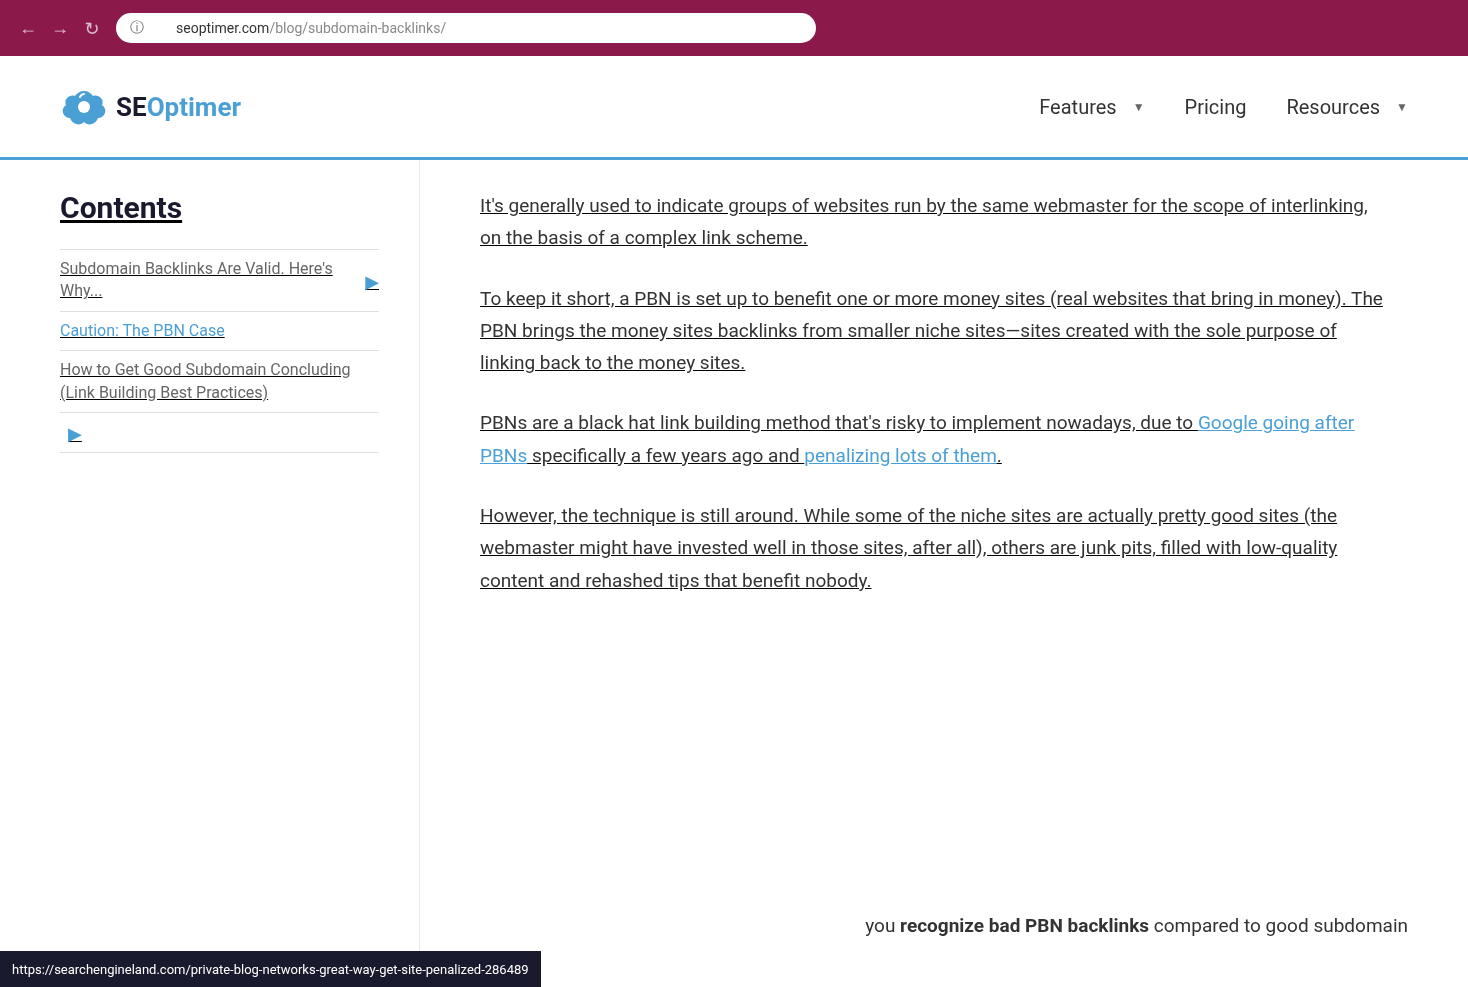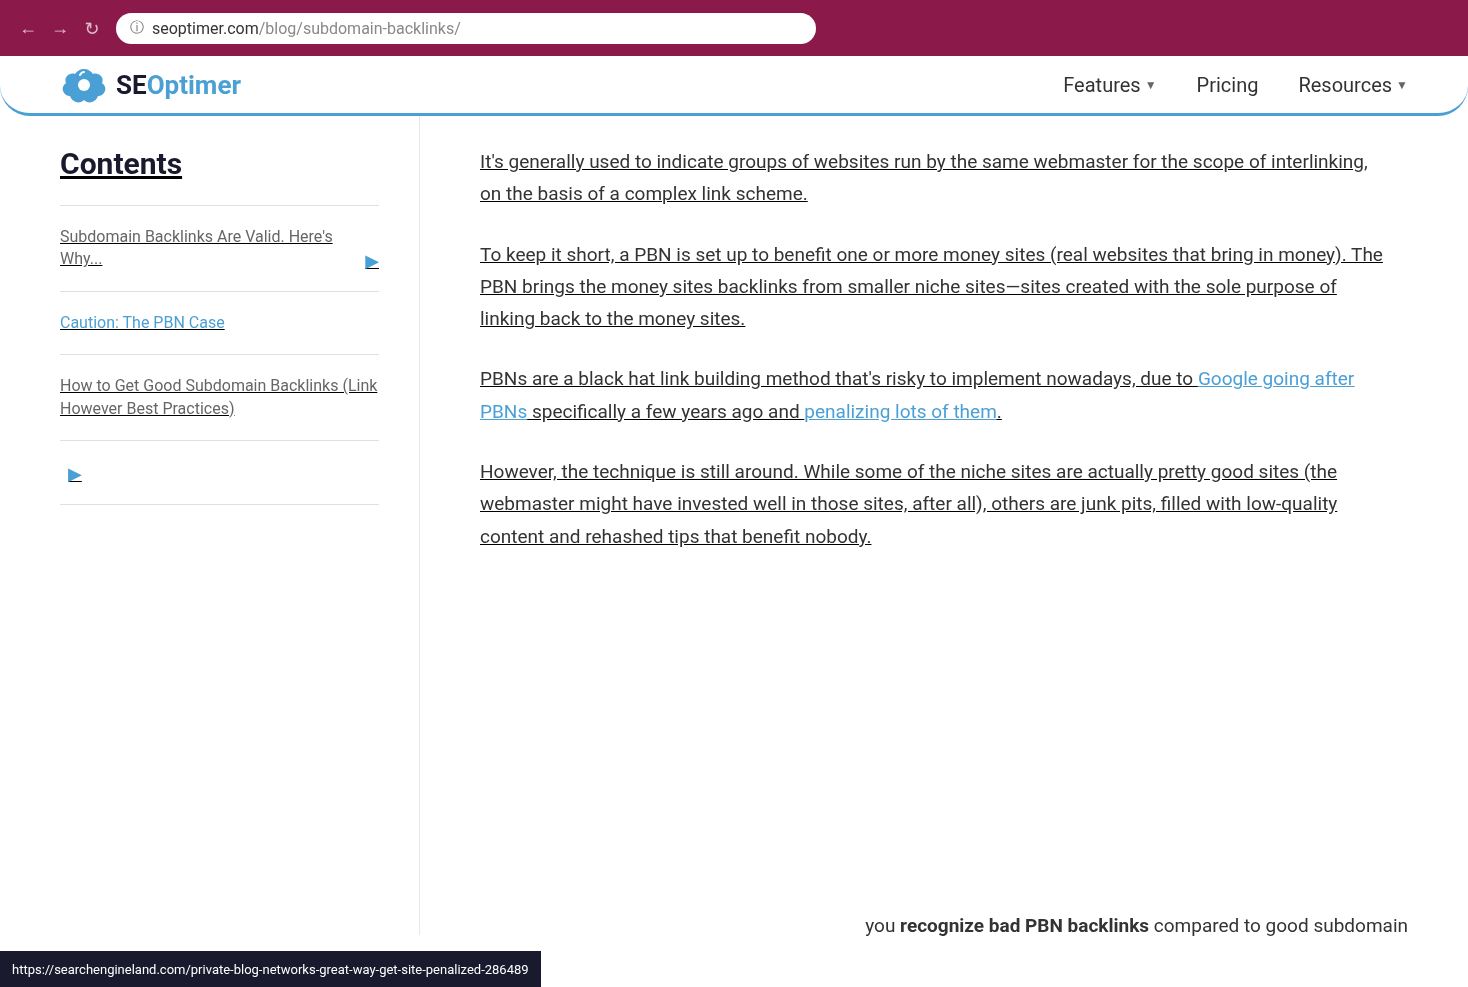--- a/index.html
+++ b/index.html
@@ -54,42 +54,42 @@
       flex: 1;
       max-width: 700px;
     }
 
     .address-bar-icon {
       color: #666;
       font-size: 14px;
     }
 
     .address-text {
-      font-size: 16px;
-      color: #333;
+      font-size: 14px;
+      color: #333;
+      margin-left: 24px;
     }
 
     .address-text .domain {
       color: #333;
     }
 
     .address-text .path {
       color: #888;
     }
 
     
     .site-header {
       background: #fff;
       padding: 0 60px;
-      height: 60px;
+      height: 104px;
       display: flex;
       align-items: center;
       justify-content: space-between;
       border-bottom: 3px solid #4a9fd5;
-      border-radius: 31px;
     }
 
     .logo-area {
       display: flex;
       align-items: center;
       gap: 8px;
     }
 
     .logo-icon {
       width: 48px;
@@ -115,21 +115,21 @@
       align-items: center;
       gap: 40px;
     }
 
     .nav-item {
       font-size: 20px;
       color: #333;
       cursor: pointer;
       display: flex;
       align-items: center;
-      gap: 4px;
+      gap: 16px;
       text-decoration: none;
     }
 
     .nav-chevron {
       font-size: 12px;
       color: #666;
     }
 
     
     .main-content {
@@ -153,26 +153,26 @@
       font-weight: 700;
       color: #1a1a2e;
       margin-bottom: 24px;
     }
 
     .toc-list {
       list-style: none;
     }
 
     .toc-item {
-      padding: 20px 0;
+      padding: 8px 0;
       border-bottom: 1px solid #e0e0e0;
       position: relative;
       display: flex;
       justify-content: space-between;
-      align-items: flex-end;
+      align-items: center;
     }
 
     .toc-item:first-child {
       border-top: 1px solid #e0e0e0;
     }
 
     .toc-link {
       font-size: 16px;
       color: #666;
       text-decoration: none;
@@ -301,21 +301,21 @@
         <a class="toc-link">Subdomain Backlinks Are Valid. Here's Why...</a>
         <span class="toc-indicator">▶</span>
       </li>
 
       <li class="toc-item">
         <a class="toc-link active">Caution: The PBN Case</a>
       </li>
 
 
       <li class="toc-item">
-        <a class="toc-link">How to Get Good Subdomain Backlinks (Link However Best Practices)</a>
+        <a class="toc-link">How to Get Good Subdomain Concluding (Link Building Best Practices)</a>
       </li>
 
       <li class="toc-item">
         <span class="toc-indicator">▶</span>
       </li>
 
     </ul>
   </aside>
 
   <article class="article-content">

